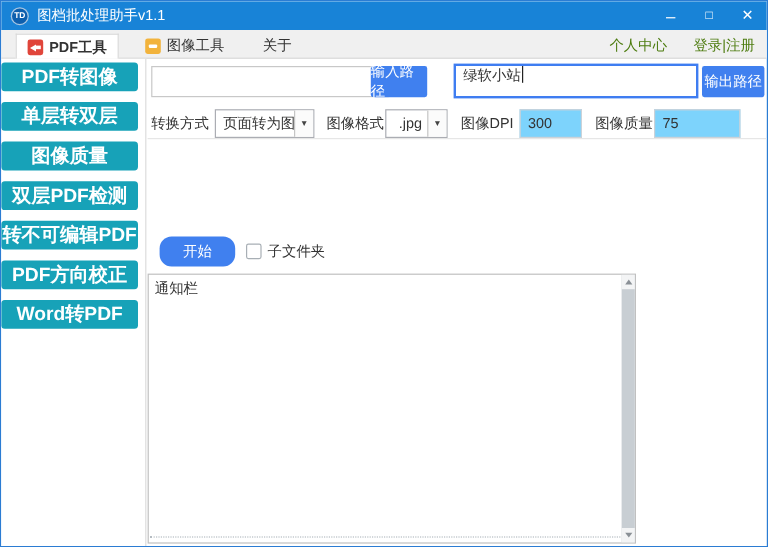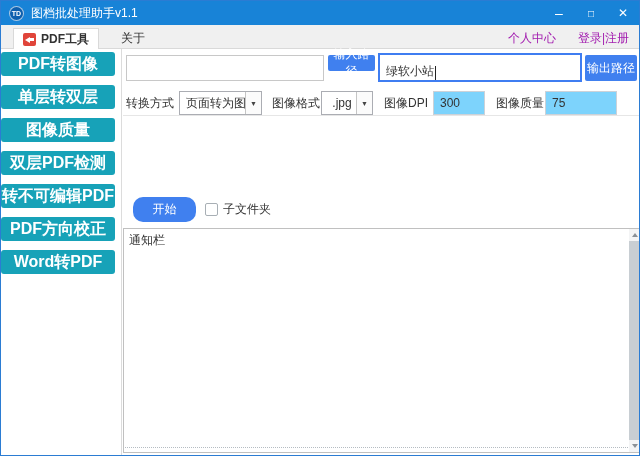--- a/index.html
+++ b/index.html
@@ -35,51 +35,51 @@
   .mini-icon.pdf::after {
     content:""; position:absolute; left:2px; top:4px;
     border-top:3px solid transparent; border-bottom:3px solid transparent; border-right:5px solid #ffffff;
   }
   .mini-icon.pdf::before { content:""; position:absolute; left:7px; top:5px; width:4px; height:3px; background:#fff; }
   .mini-icon.img { background:#f2b33c; }
   .mini-icon.img::after {
     content:""; position:absolute; left:3px; top:5px; width:7px; height:3px; background:#fff; border-radius:1px;
   }
   .account-links { margin-left:auto; display:flex; gap:22px; align-items:center; height:20px; margin-right:10px; }
-  .account-links span { font-size:12px; color:#a21caf; line-height:20px; }
+  .account-links span { font-size:12px; color:#4d7c0f; line-height:20px; }
   
   .sidebar { position:absolute; left:0; top:48px; bottom:0; width:121px; background:#ffffff; border-right:1px solid #dcdcdc; }
   .side-btn {
     position:absolute; left:0; width:114px; height:24px; background:#17a2b8; color:#ffffff;
     font-size:16px; font-weight:bold; border-radius:3px; display:flex; align-items:center; justify-content:center;
   }
   
   .lbl { position:absolute; height:24px; line-height:24px; font-size:12px; color:#333; white-space:nowrap; }
   .textfield {
     position:absolute; background:#fff; border:1px solid #c8c8c8; font-size:12px; color:#333;
-    display:flex; align-items:flex-end; padding-left:6px; white-space:nowrap; overflow:hidden;
+    display:flex; align-items:flex-start; padding-left:6px; white-space:nowrap; overflow:hidden;
   }
   .textfield.focused { border:2px solid #3f7df1; }
   .caret { width:1px; height:14px; background:#222; margin-left:1px; }
   .num-input { position:absolute; background:#7dd3fc; border:1px solid #ccd2d8; font-size:12px; color:#333; padding-left:6px; }
   .btn-primary {
     position:absolute; background:#4080ef; color:#ffffff; font-size:12px; border:none; border-radius:2px;
     display:flex; align-items:center; justify-content:center;
   }
   .combo { position:absolute; height:24px; background:#fff; border:1px solid #abadb3; display:flex; }
   .combo .val { flex:1; font-size:12px; color:#333; line-height:22px; padding-left:6px; white-space:nowrap; overflow:hidden; }
   .combo .arrow-box {
     width:16px; border-left:1px solid #c5c5c5; background:#fbfbfb;
     display:flex; align-items:center; justify-content:center; font-size:7px; color:#444;
   }
   .hline { position:absolute; background:#e6e6e6; }
   .checkbox { position:absolute; width:13px; height:13px; background:#fff; border:1px solid #a8afb5; border-radius:2px; }
   
   .notice {
-    position:absolute; left:122px; top:227px; width:518px; height:225px;
+    position:absolute; left:122px; top:227px; width:407px; height:225px;
     background:#fff; border:1px solid #c0c0c0;
   }
   .notice-text { position:absolute; left:5px; top:3px; font-size:12px; color:#333; }
   .vscroll { position:absolute; right:0; top:0; bottom:0; width:11px; background:#c8ced3; }
   .scroll-btn { position:absolute; left:0; width:11px; height:12px; background:#f3f4f5; display:flex; align-items:center; justify-content:center; }
   .scroll-btn.up { top:0; }
   .scroll-btn.down { bottom:0; }
   .tri-up { width:0; height:0; border-left:3px solid transparent; border-right:3px solid transparent; border-bottom:4px solid #8a9096; }
   .tri-down { width:0; height:0; border-left:3px solid transparent; border-right:3px solid transparent; border-top:4px solid #8a9096; }
   .hscroll { position:absolute; left:1px; right:12px; bottom:1px; height:4px; border-top:1px dotted #b5bcc2; }
@@ -98,20 +98,24 @@
       <div class="win-btn close">✕</div>
     </div>
   </div>
 
   <div class="tabbar">
     <div class="tab active">
       <span class="mini-icon pdf"></span>
       <span>PDF工具</span>
     </div>
     <div class="tab">
+      <span class="mini-icon img"></span>
+      <span>图像工具</span>
+    </div>
+    <div class="tab">
       <span>关于</span>
     </div>
     <div class="account-links">
       <span>个人中心</span>
       <span>登录|注册</span>
     </div>
   </div>
 
   <div class="sidebar">
     <div class="side-btn" style="top:3px;">PDF转图像</div>
@@ -119,21 +123,21 @@
     <div class="side-btn" style="top:69px;">图像质量</div>
     <div class="side-btn" style="top:102px;">双层PDF检测</div>
     <div class="side-btn" style="top:135px;">转不可编辑PDF</div>
     <div class="side-btn" style="top:168px;">PDF方向校正</div>
     <div class="side-btn" style="top:201px;">Word转PDF</div>
   </div>
 
   <div class="textfield" style="left:125px; top:54px; width:198px; height:26px;">
     <span></span>
   </div>
-  <div class="btn-primary" style="left:327px; top:54px; width:47px; height:16px;text-align:center;">输入路径</div>
+  <div class="btn-primary" style="left:308px; top:54px; width:47px; height:26px;">输入路径</div>
   <div class="textfield focused" style="left:377px; top:52px; width:204px; height:29px;">
     <span>绿软小站</span>
     <span class="caret"></span>
   </div>
   <div class="btn-primary" style="left:584px; top:54px; width:52px; height:26px;">输出路径</div>
 
   <div class="lbl" style="left:125px; top:90px;">转换方式</div>
   <div class="combo" style="left:178px; top:90px; width:83px;">
     <span class="val">页面转为图像</span>
     <span class="arrow-box">▼</span>

